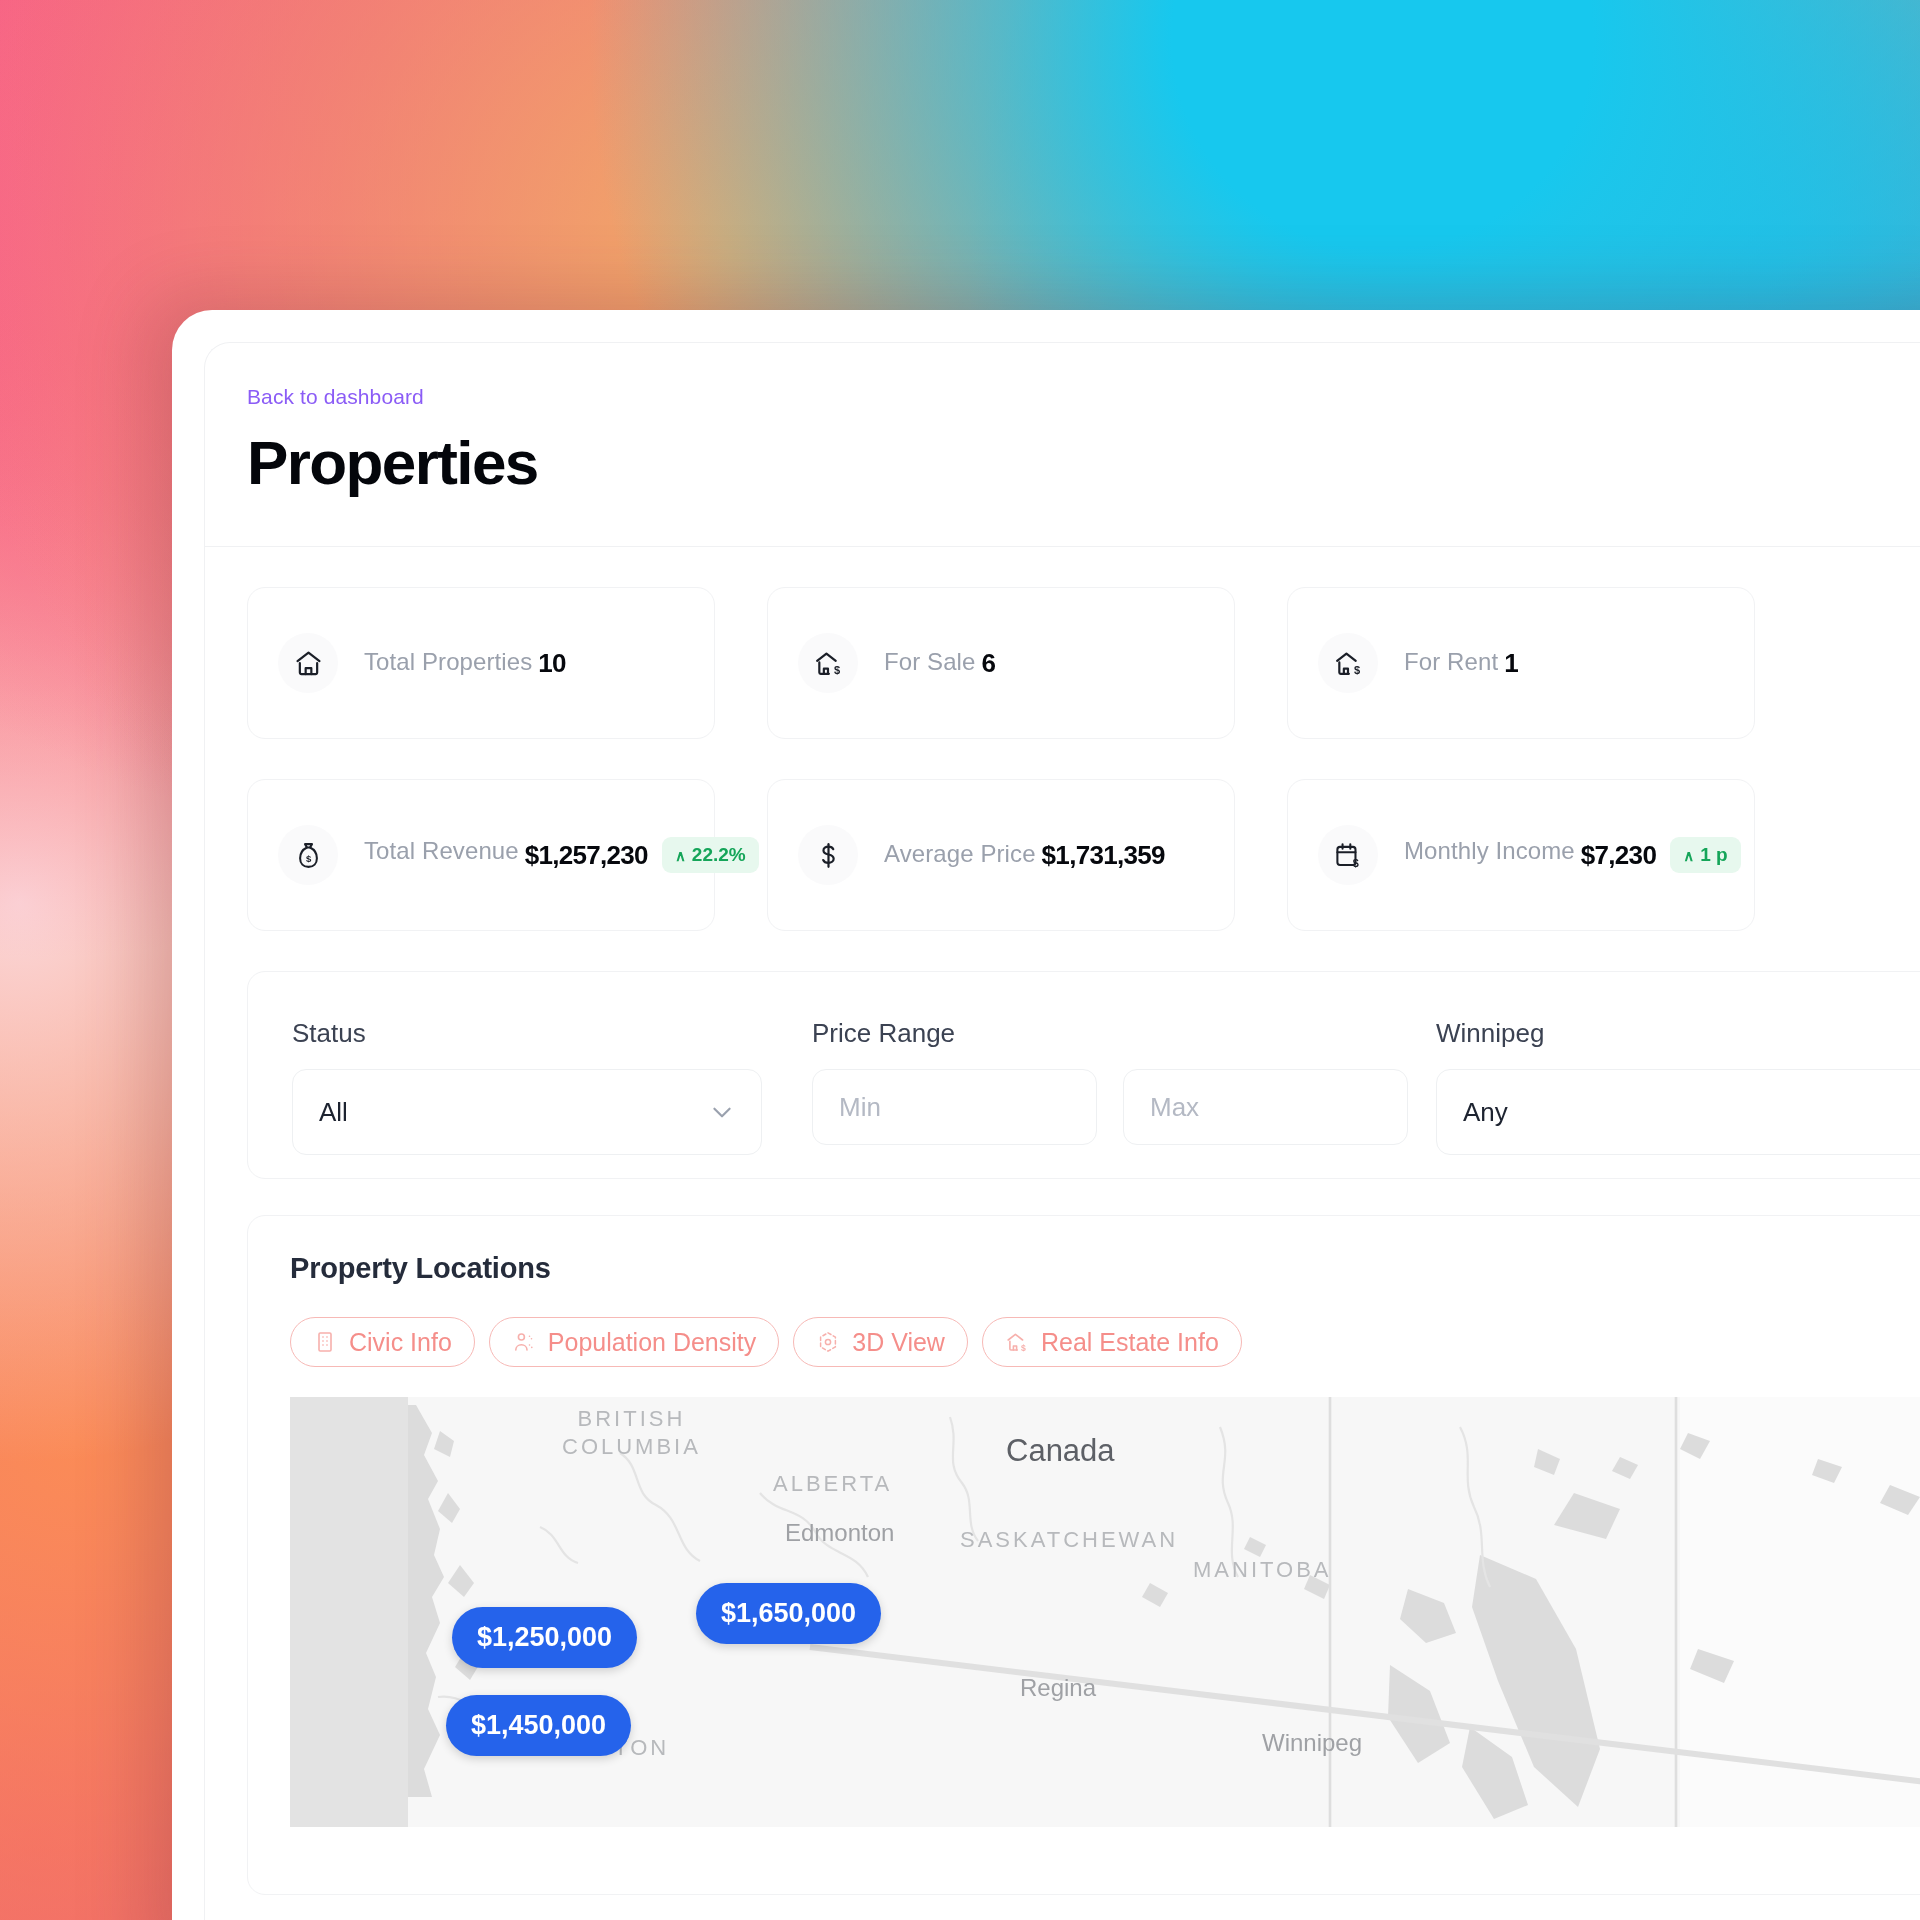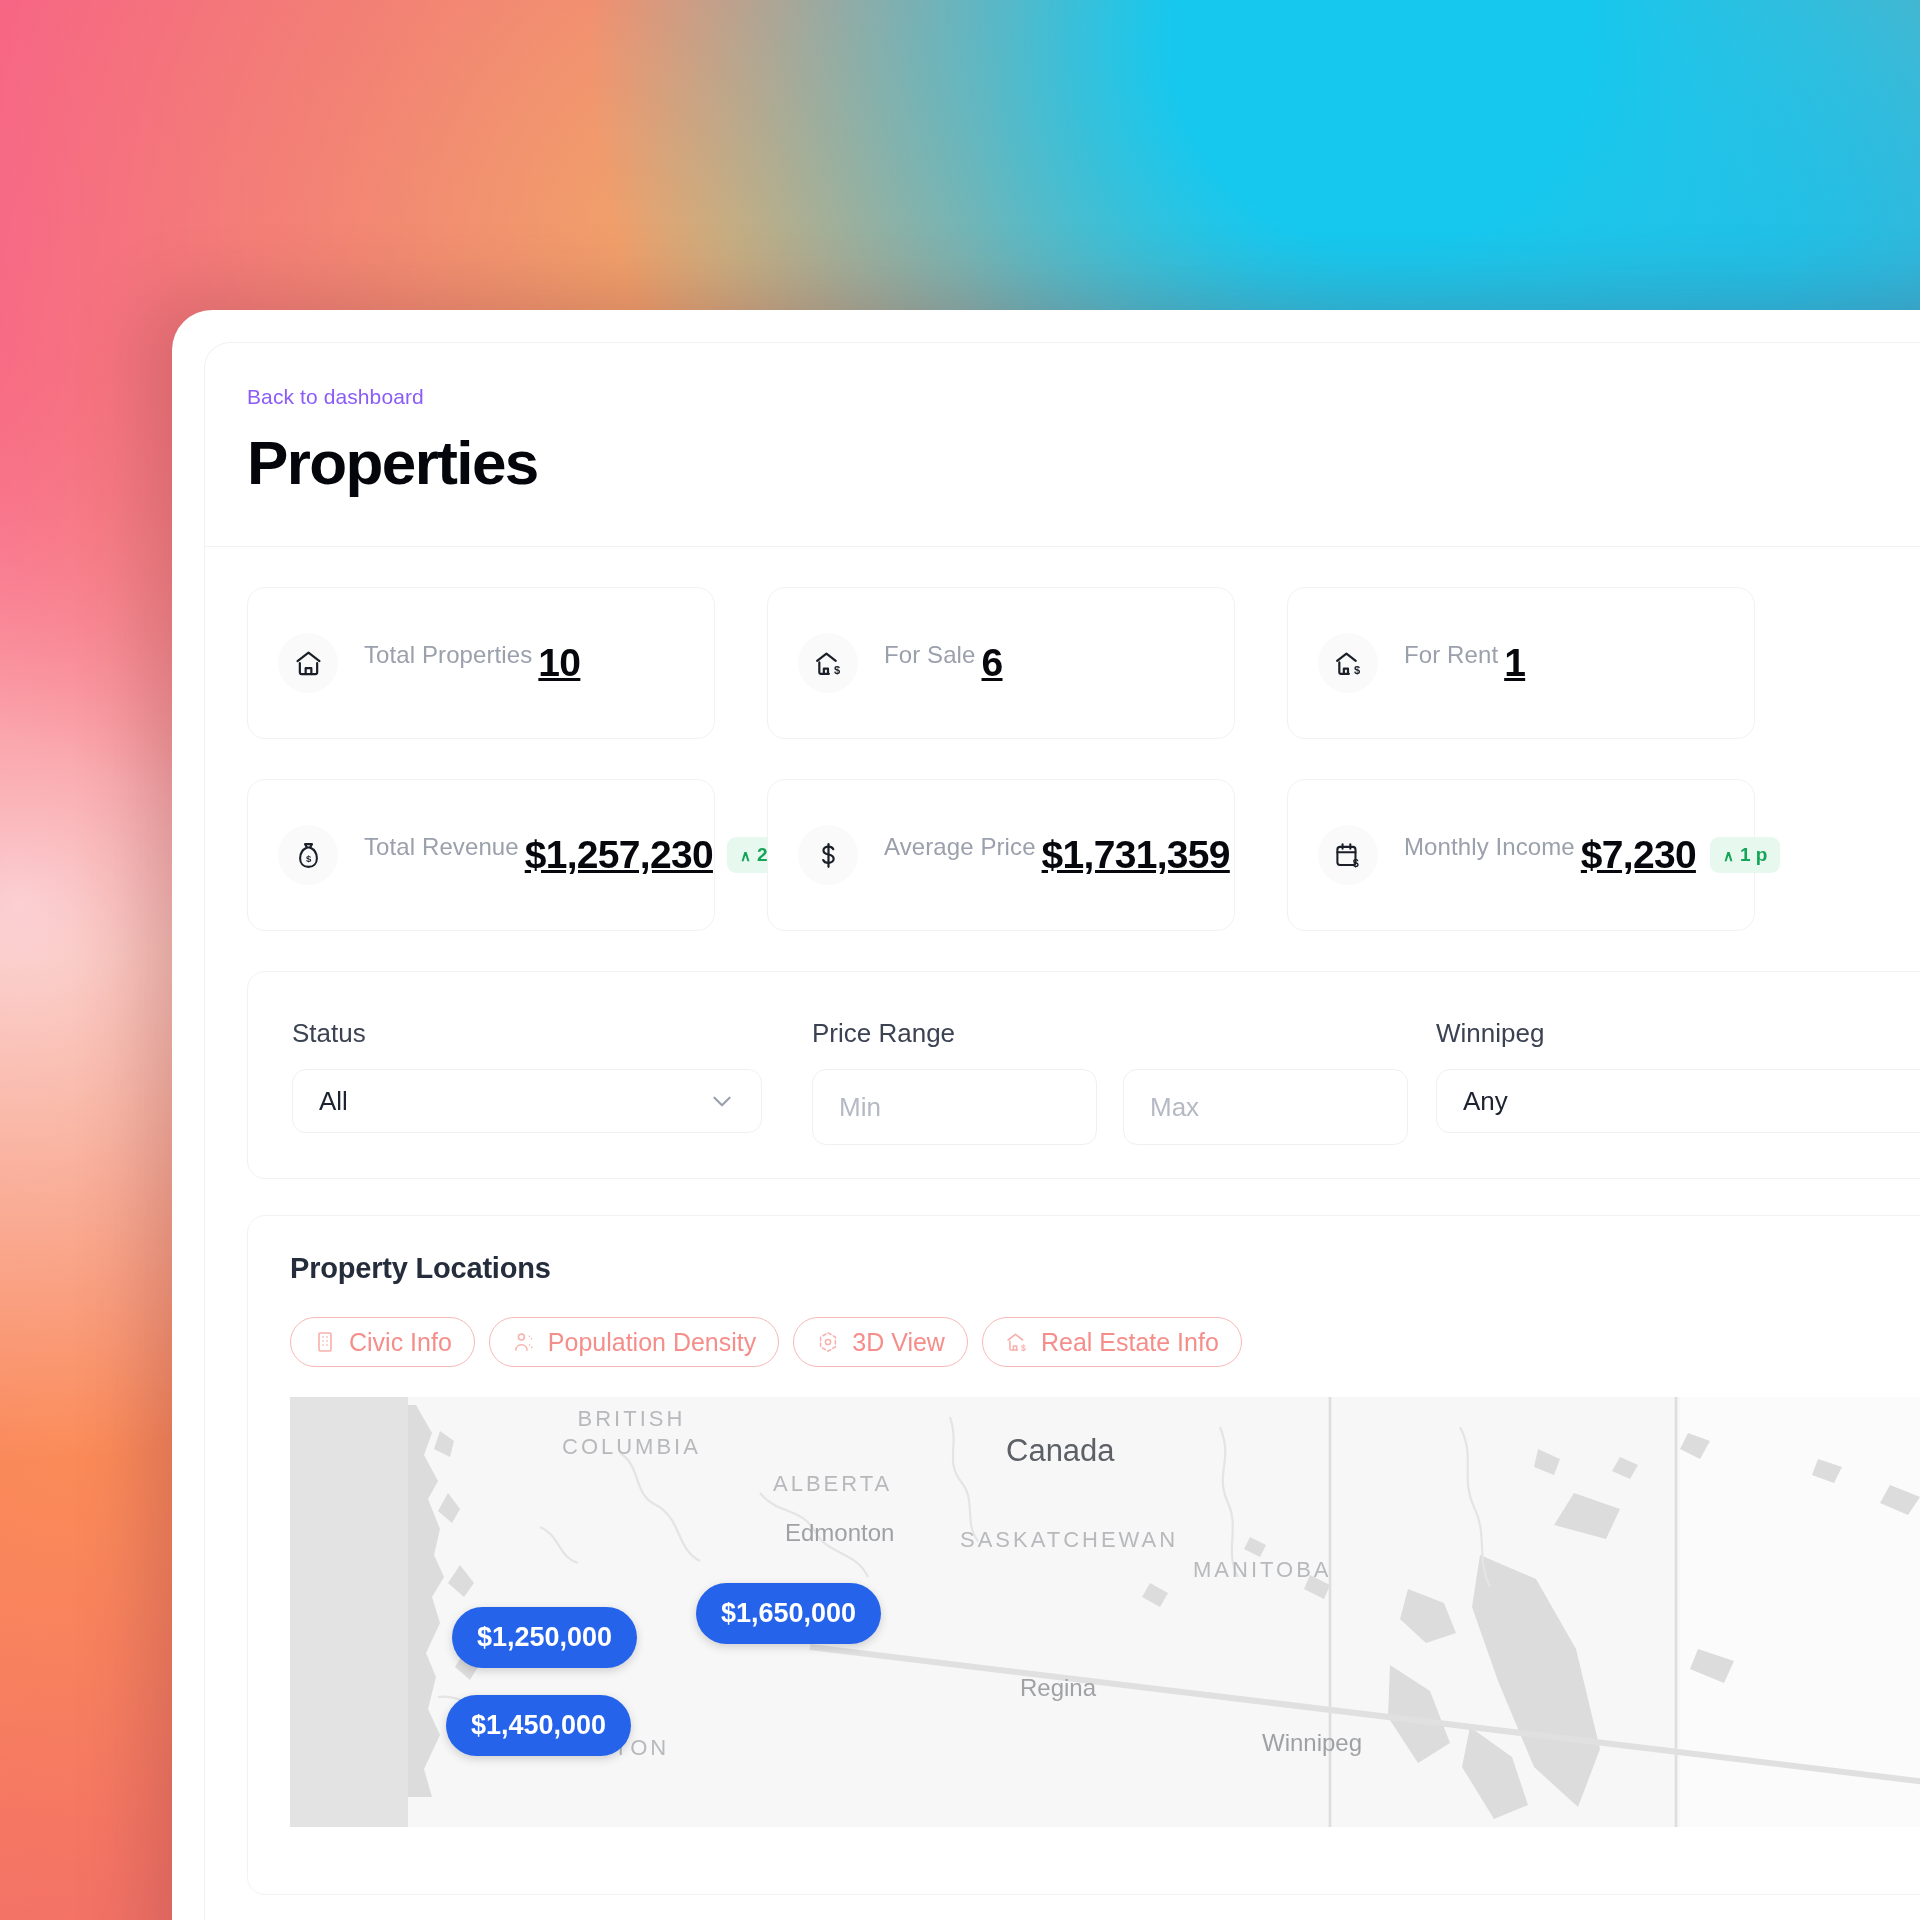--- a/index.html
+++ b/index.html
@@ -76,22 +76,22 @@
     width: 60px; height: 60px; border-radius: 50%;
     background: #fafafb;
     display: flex; align-items: center; justify-content: center;
     flex: 0 0 60px;
   }
   .stat-icon svg { width: 31px; height: 31px; }
   .stat-body { display: flex; gap: 6px; min-width: 0; }
   .stat-label { font-size: 24px; color: #9aa0ac; letter-spacing: .1px; white-space: nowrap; }
   .stat-valrow { display: flex; align-items: center; gap: 14px; }
   .stat-value {
-    font-size: 39px; font-weight: 700; color: #06080d;
-    letter-spacing: -.7px; white-space: nowrap; text-decoration: underline;
+    font-size: 26px; font-weight: 700; color: #06080d;
+    letter-spacing: -.7px; white-space: nowrap;
   }
   .trend-badge {
     background: #e7f8ee; color: #15a559;
     font-size: 19px; font-weight: 700;
     padding: 7px 13px; border-radius: 9px;
     display: flex; align-items: center; gap: 6px; white-space: nowrap;
   }
   .trend-caret { font-size: 15px; line-height: 1; }
 
   
@@ -100,21 +100,21 @@
     width: 1800px; height: 208px;
     border: 1px solid #f1f2f4; border-radius: 18px;
     display: flex; align-items: flex-start;
     padding: 46px 0 0 44px; gap: 0;
   }
   .filter-group { display: flex; flex-direction: column; gap: 20px; }
   .filter-label { font-size: 26px; color: #3b4252; font-weight: 400; }
   .filter-control-row { display: flex; gap: 26px; }
   .select-box {
     border: 1px solid #eef0f2; border-radius: 14px;
-    height: 64px; display: flex; align-items: center;
+    height: 86px; display: flex; align-items: center;
     justify-content: space-between; padding: 0 26px;
     font-size: 26px; color: #1d2330; background: #fff;
     cursor: pointer;
   }
   .select-box.status { width: 470px; }
   .select-box.bedrooms { width: 540px; }
   .input-box {
     border: 1px solid #eef0f2; border-radius: 14px;
     height: 76px; width: 285px; display: flex; align-items: center;
     padding: 0 26px; font-size: 26px; background: #fff;

